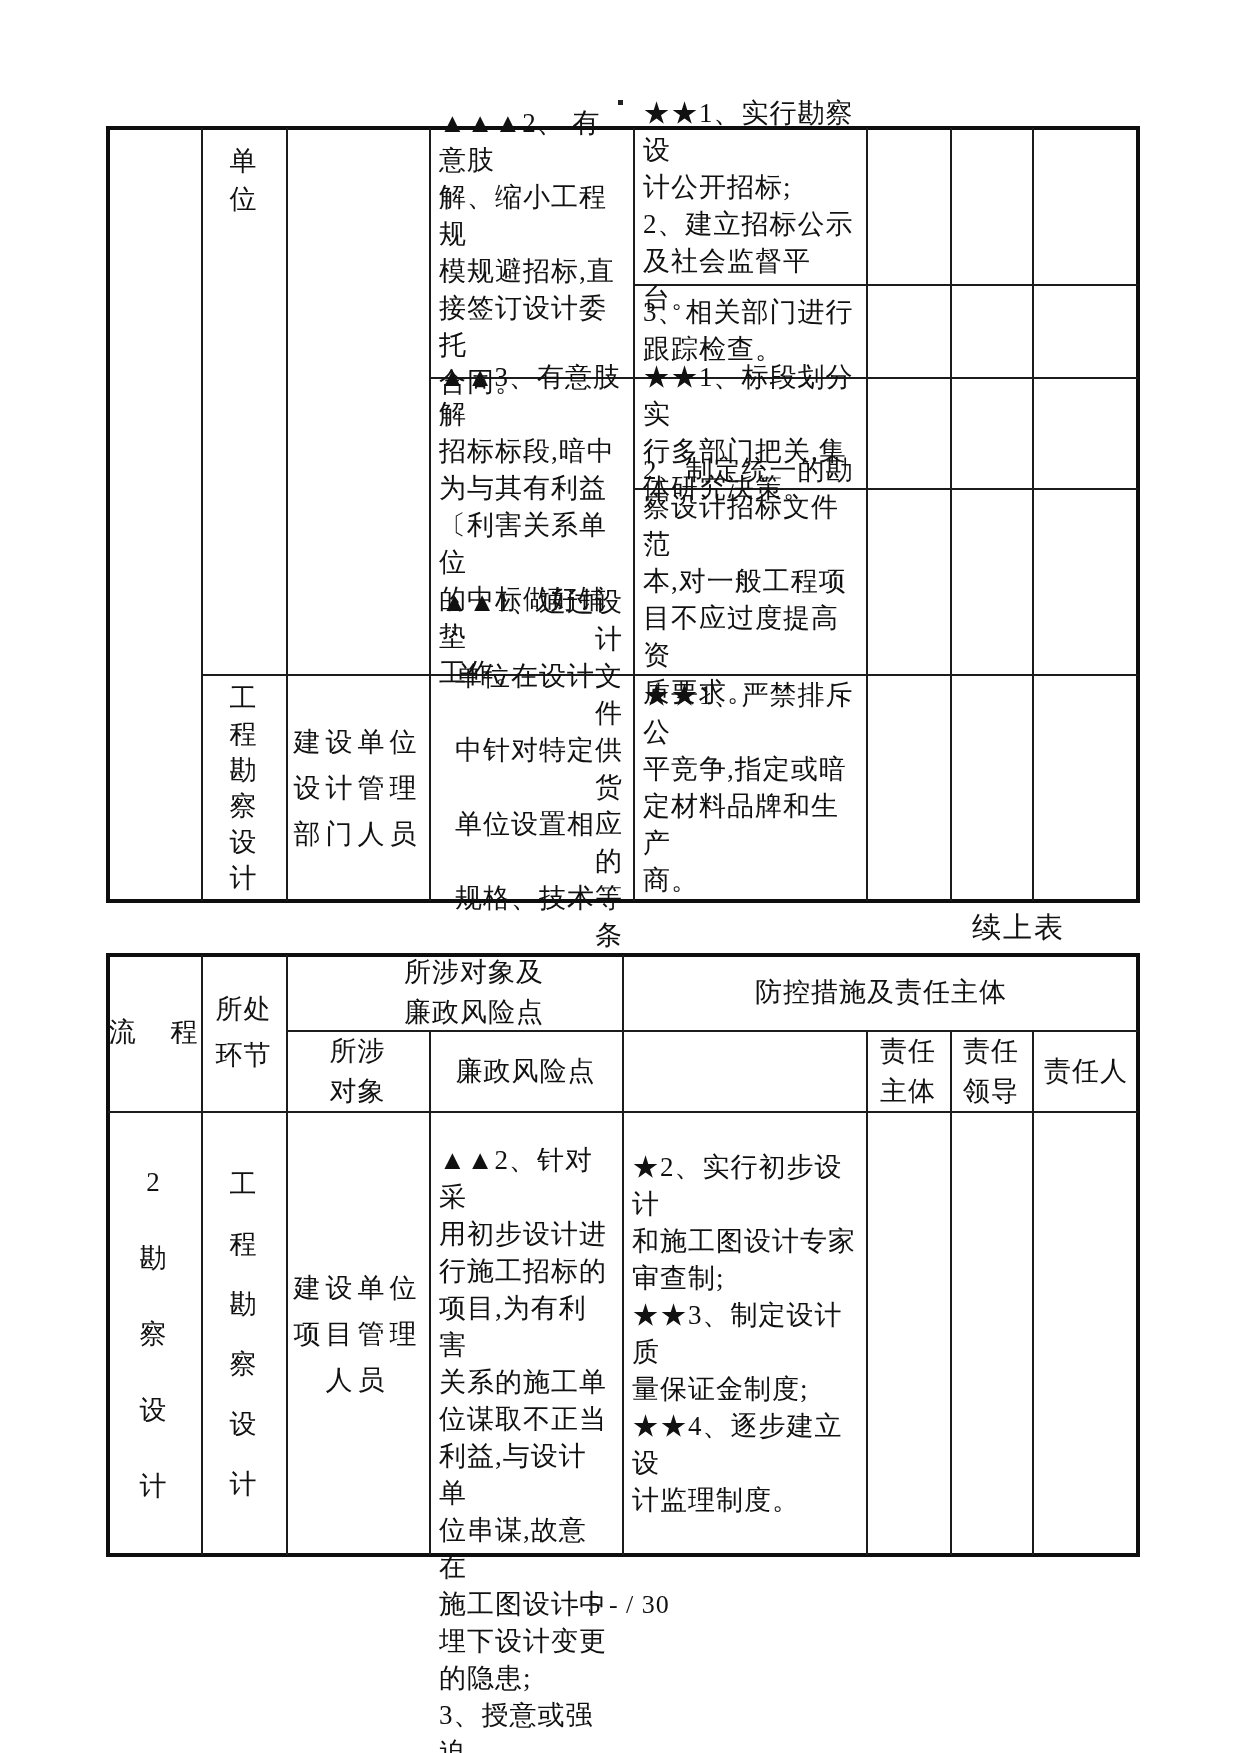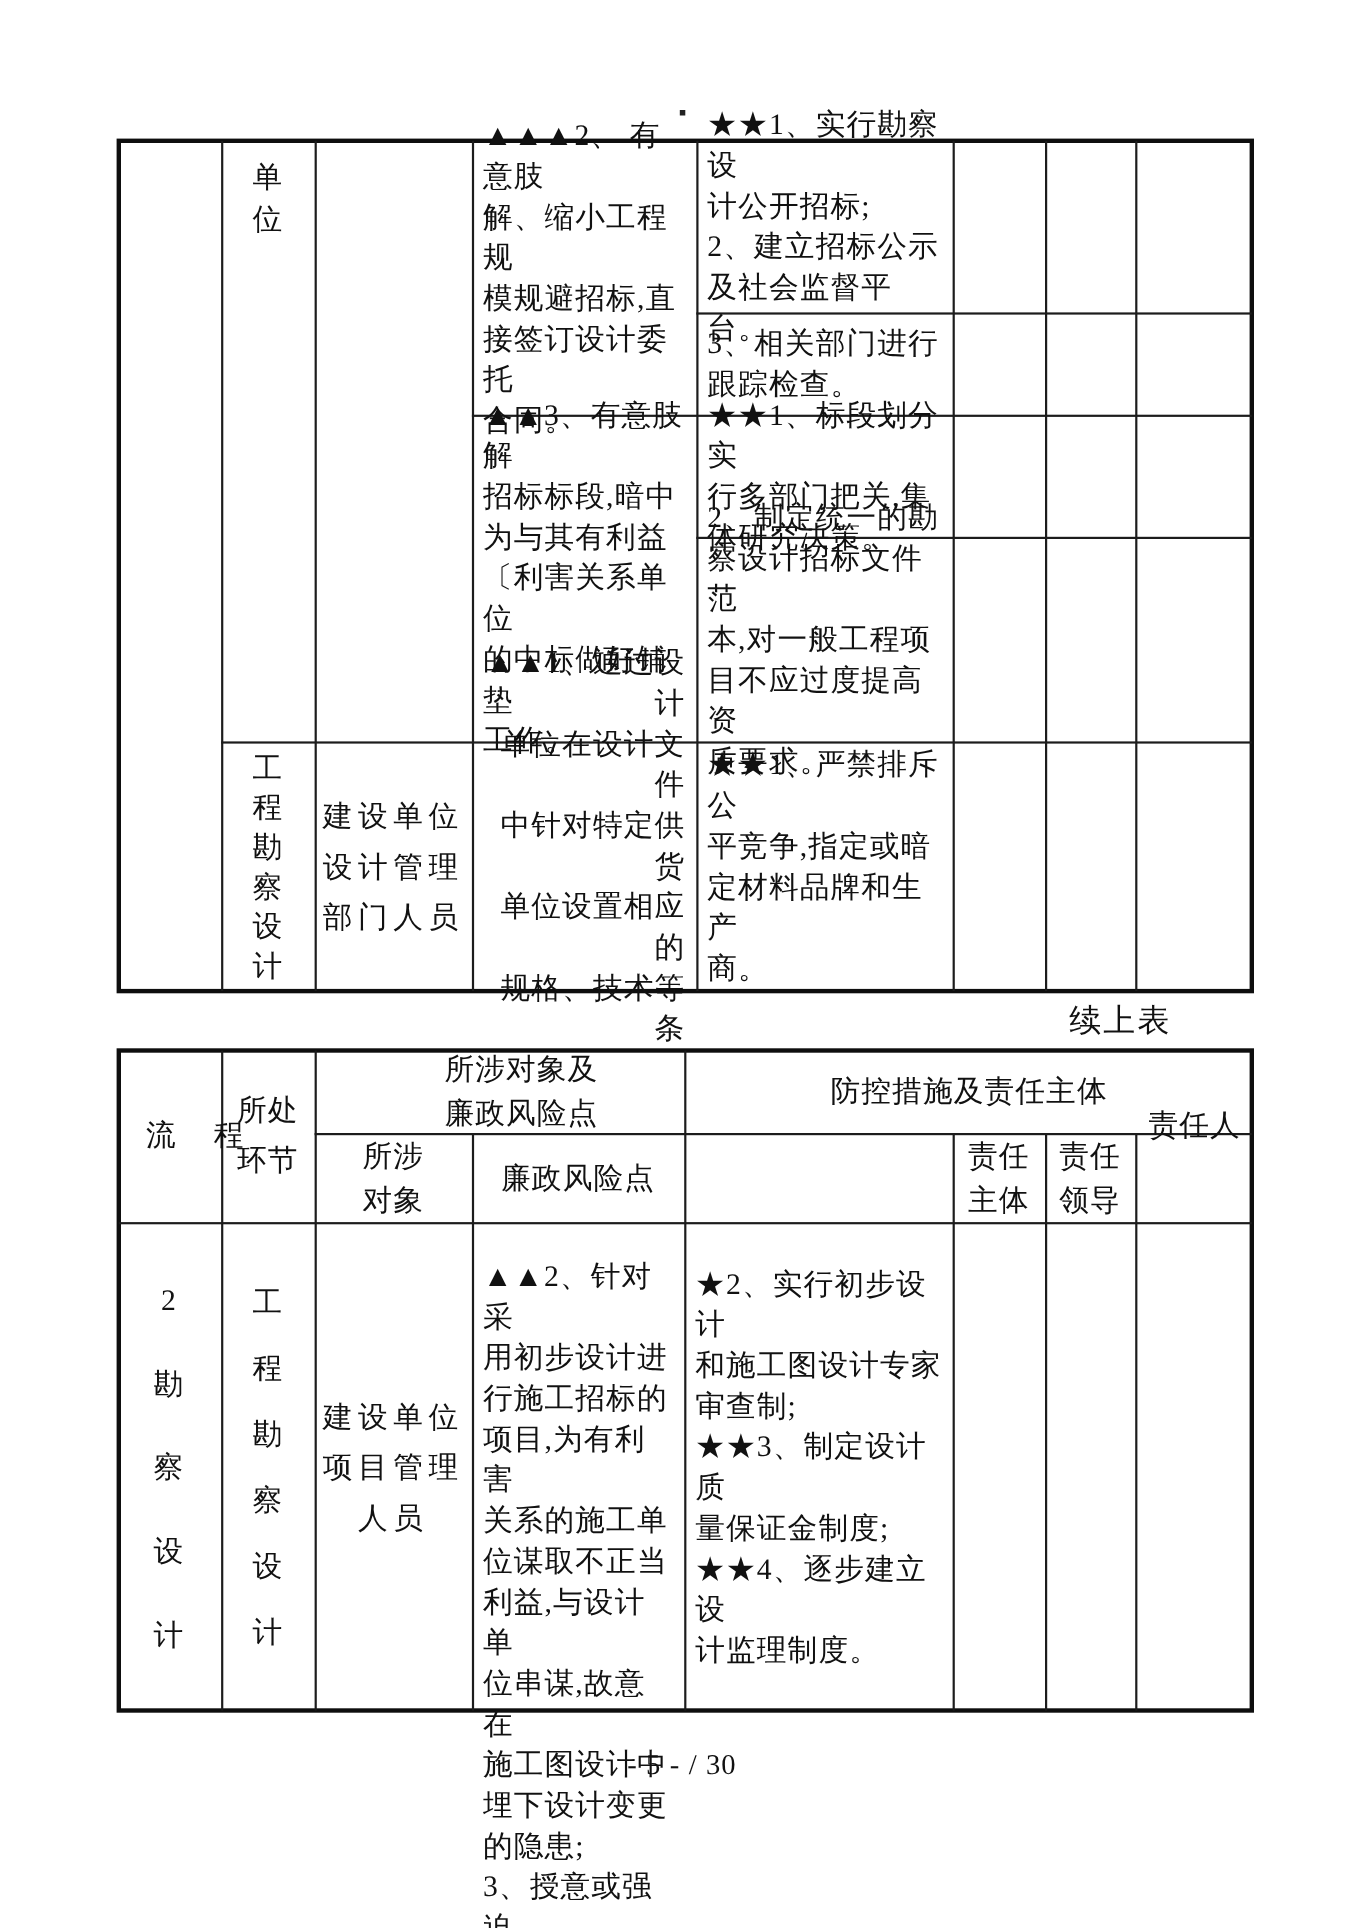--- a/index.html
+++ b/index.html
@@ -21,21 +21,21 @@
   .v-top{align-items:flex-start;}
   .vertical{line-height:38px;text-align:center;}
   .lh36{line-height:36px;}
   .lh37{line-height:37px;}
   .lh40{line-height:40px;}
   .lh46{line-height:46px;}
   .lh60{line-height:60px;}
   .lh76{line-height:76px;}
   .ls5{letter-spacing:5px;}
   .pad-top{padding-top:12px;}
-  .spread{word-spacing:26px;margin-left:24px;}
+  .spread{word-spacing:26px;}
   .note{position:absolute;font-size:29px;letter-spacing:2px;}
   .footer{position:absolute;width:100%;text-align:center;font-size:26px;letter-spacing:1px;}
   .dot{position:absolute;width:5px;height:5px;background:#222;}
 </style>
 </head>
 <body>
 
 <div class="page">
 
   <div class="dot" style="left:618px;top:100px;"></div>
@@ -126,21 +126,21 @@
   <div class="cell txt-center lh40" style="left:288px;top:955px;width:332px;height:73px;padding-left:40px;">所涉对象及
 廉政风险点</div>
   <div class="cell txt-center" style="left:624px;top:955px;width:514px;height:73px;">防控措施及责任主体</div>
   <div class="cell txt-center lh40" style="left:288px;top:1032px;width:139px;height:77px;">所涉
 对象</div>
   <div class="cell txt-center" style="left:431px;top:1032px;width:189px;height:77px;">廉政风险点</div>
   <div class="cell txt-center lh40" style="left:868px;top:1032px;width:80px;height:77px;">责任
 主体</div>
   <div class="cell txt-center lh40" style="left:952px;top:1032px;width:78px;height:77px;">责任
 领导</div>
-  <div class="cell txt-center" style="left:1034px;top:984px;width:104px;height:77px;text-align:right;">责任人</div>
+  <div class="cell txt-center" style="left:1034px;top:1032px;width:104px;height:77px;text-align:right;">责任人</div>
 
   <div class="cell vertical lh76" style="left:108px;top:1113px;width:91px;height:442px;">2
 勘
 察
 设
 计</div>
   <div class="cell vertical lh60" style="left:203px;top:1113px;width:81px;height:442px;">工
 程
 勘
 察

